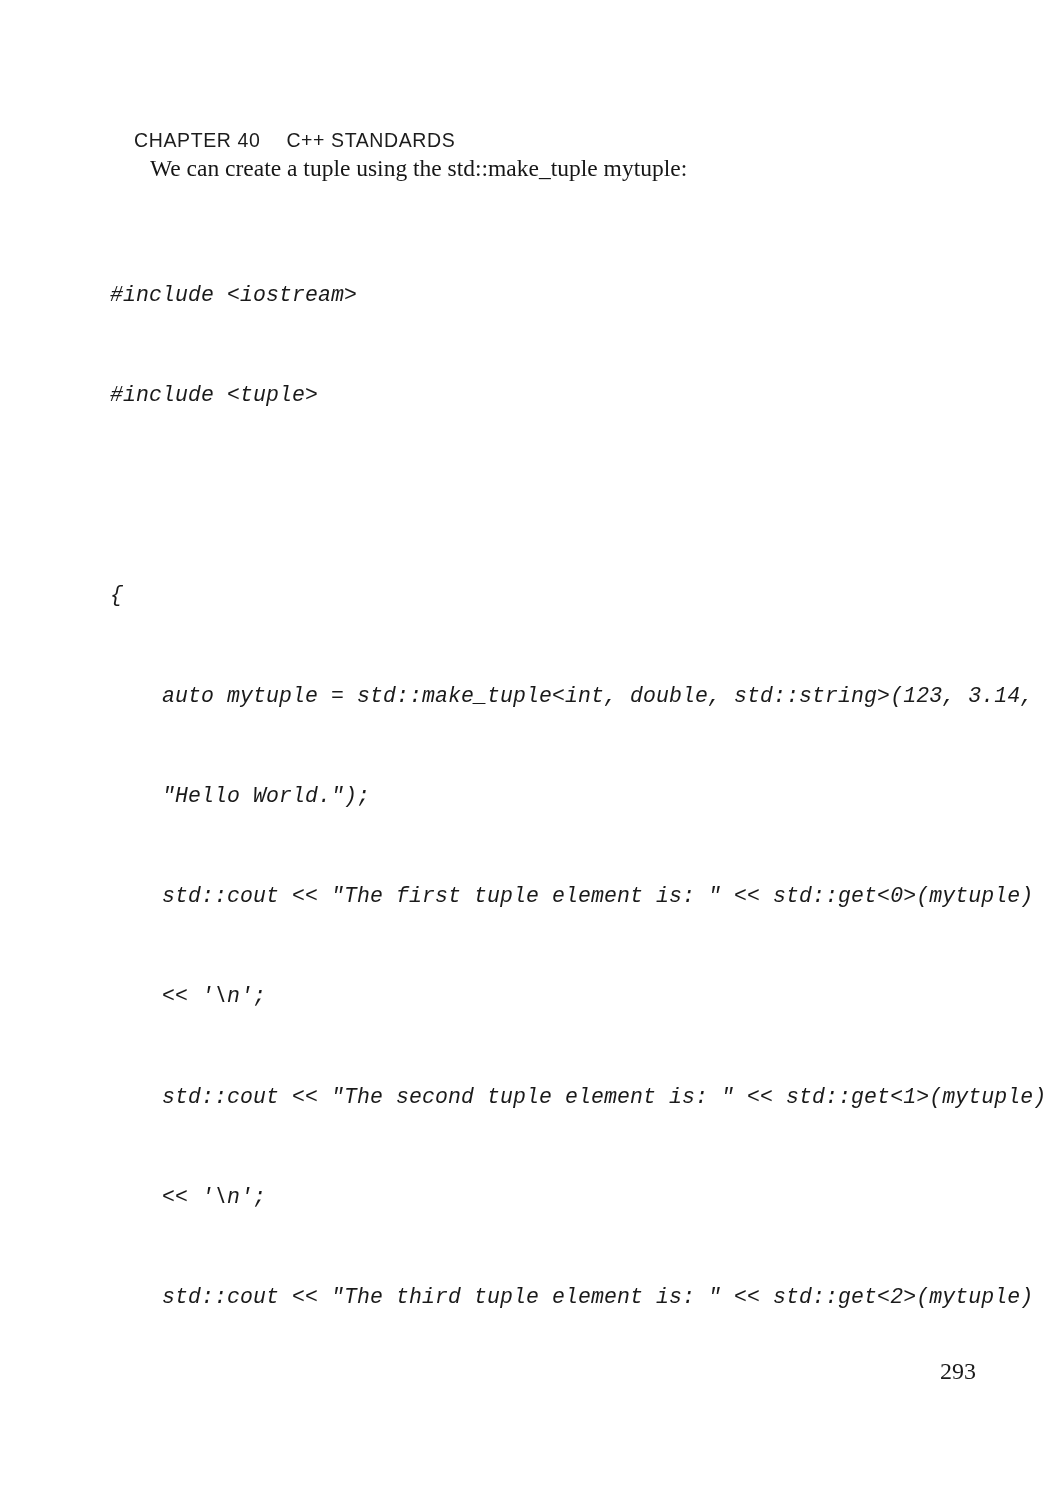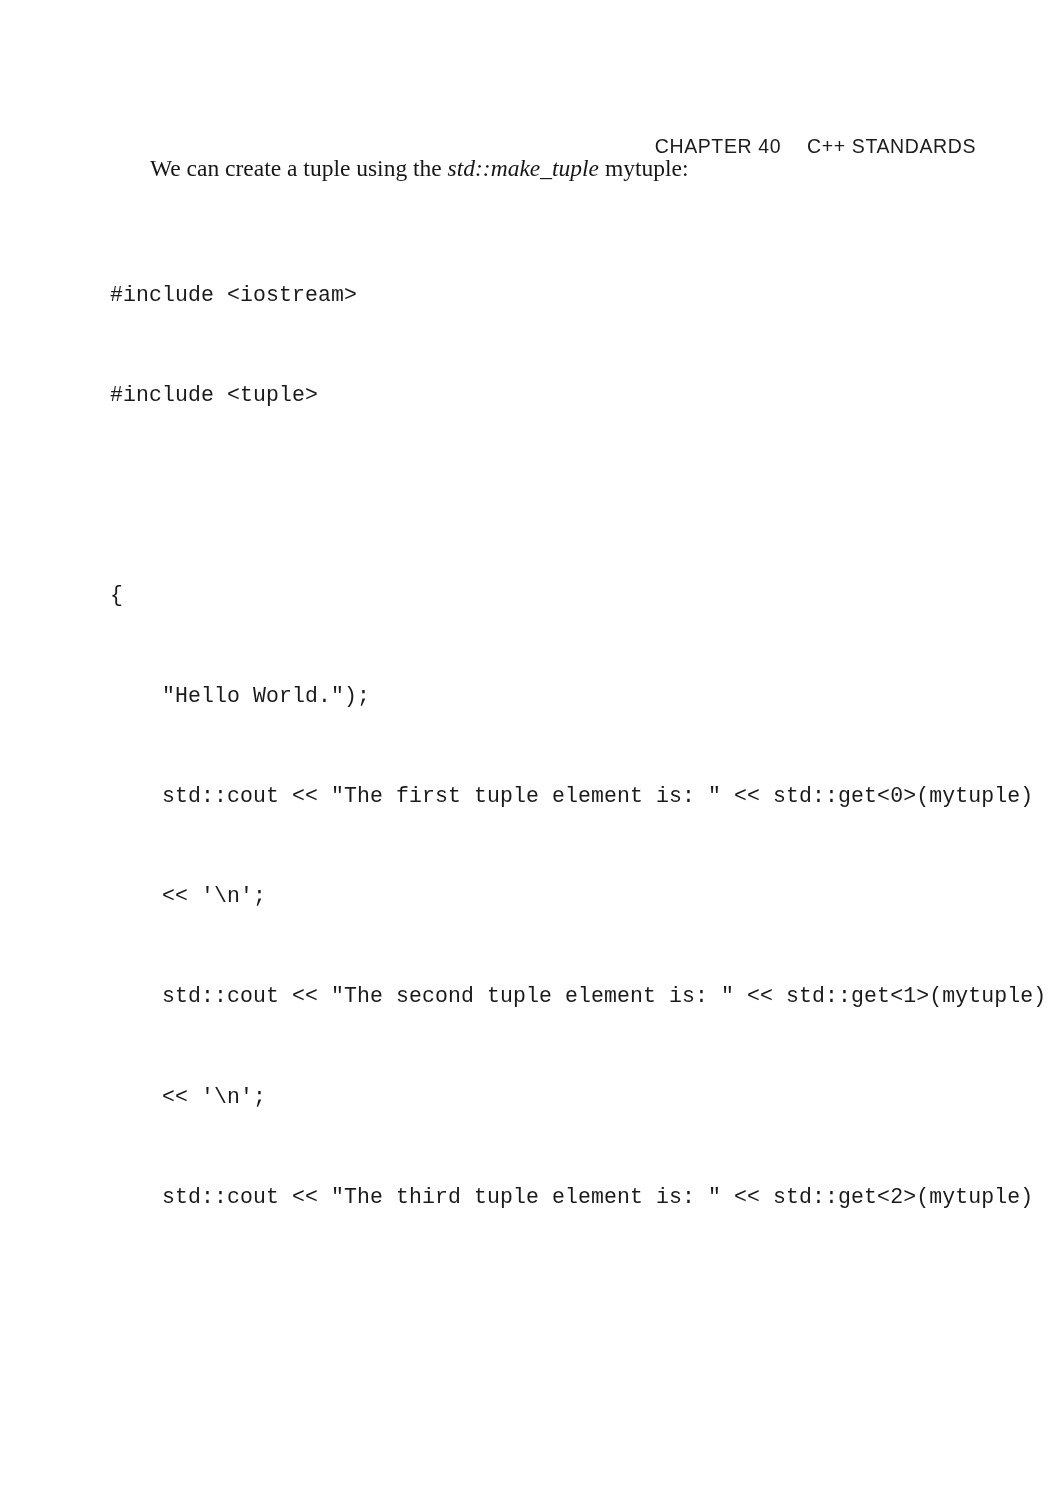--- a/index.html
+++ b/index.html
@@ -13,24 +13,23 @@
     height: 1500px;
     background: #ffffff;
     overflow: hidden;
     font-family: "Liberation Serif", "DejaVu Serif", serif;
     color: #1a1a1a;
   }
 
   
   .running-head {
     position: absolute;
-    top: 112px;
+    top: 106px;
     left: 110px;
     width: 866px;
-    text-align: right;
     font-family: "Liberation Sans", "DejaVu Sans", sans-serif;
     font-size: 19.5px;
     letter-spacing: 0.6px;
     color: #1c1c1c;
     white-space: pre;
   }
   .running-head .rh-gap {
     display: inline-block;
     width: 26px;
   }
@@ -46,35 +45,35 @@
     margin: 0;
     font-size: 23.5px;
     line-height: 36px;
     text-align: left;
     color: #161616;
   }
   p.para.indent {
     text-indent: 40px;
   }
   .it {
-    font-style: italic;
   }
 
   
   .code {
     font-family: "Liberation Mono", "DejaVu Sans Mono", monospace;
     font-size: 21.5px;
     line-height: 33.4px;
     color: #1a1a1a;
     white-space: pre;
     letter-spacing: 0.1px;
   }
   .code .cl {
     display: block;
     min-height: 33.4px;
+    font-style: italic;
   }
   .code .blank {
     display: block;
     height: 33.4px;
   }
   .sp-26 { height: 26px; }
 
   
   .folio {
     position: absolute;
@@ -99,26 +98,28 @@
 
     <p class="para indent"><span>We can create a tuple using the </span><span class="it">std::make_tuple</span><span> mytuple:</span></p>
 
     <div class="sp-26"></div>
 
     <div class="code">
       <span class="cl">#include &lt;iostream&gt;</span>
       <span class="cl">#include &lt;tuple&gt;</span>
       <span class="blank"></span>
       <span class="cl">{</span>
+      <span class="cl">    auto mytuple = std::make_tuple&lt;int, double, std::string&gt;(123, 3.14,</span>
       <span class="cl">    "Hello World.");</span>
       <span class="cl">    std::cout &lt;&lt; "The first tuple element is: " &lt;&lt; std::get&lt;0&gt;(mytuple)</span>
       <span class="cl">    &lt;&lt; '\n';</span>
       <span class="cl">    std::cout &lt;&lt; "The second tuple element is: " &lt;&lt; std::get&lt;1&gt;(mytuple)</span>
       <span class="cl">    &lt;&lt; '\n';</span>
       <span class="cl">    std::cout &lt;&lt; "The third tuple element is: " &lt;&lt; std::get&lt;2&gt;(mytuple)</span>
       
       
     </div>
 
   </div>
 
+  <div class="folio">293</div>
 
 </div>
 
 </body></html>

